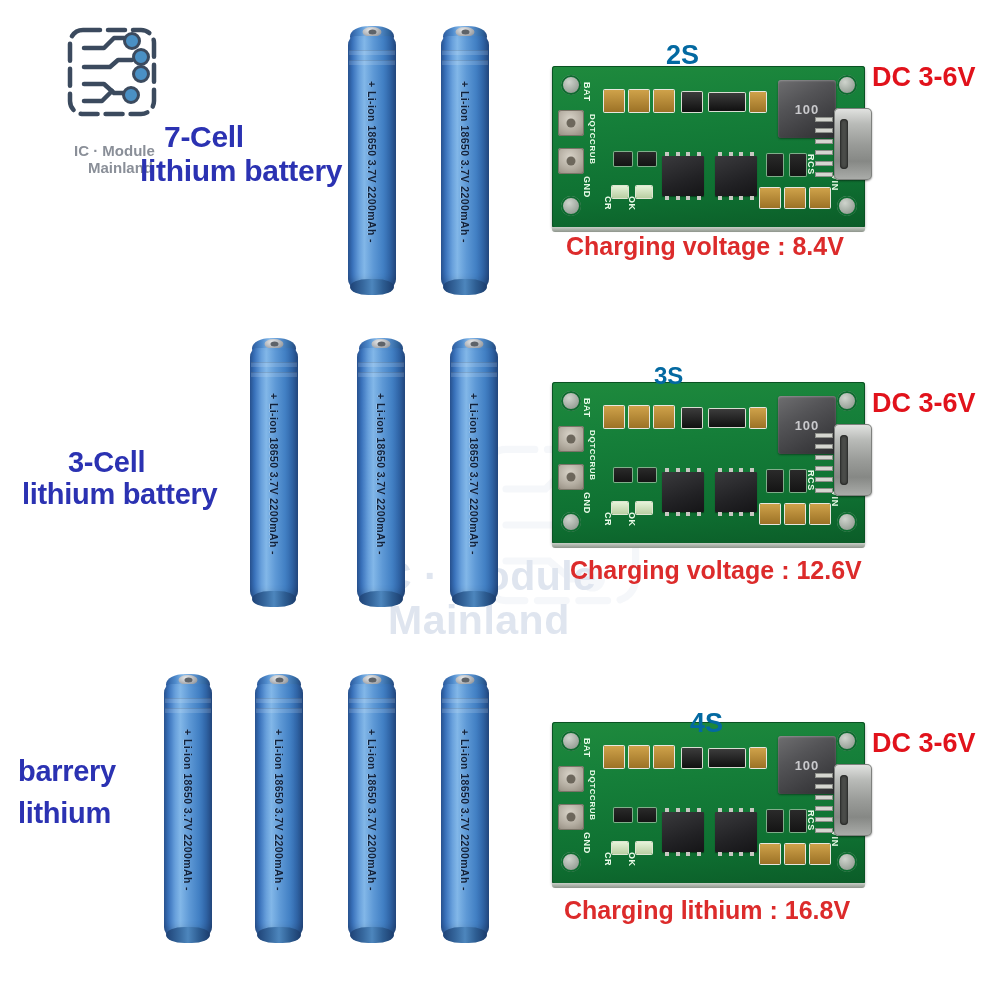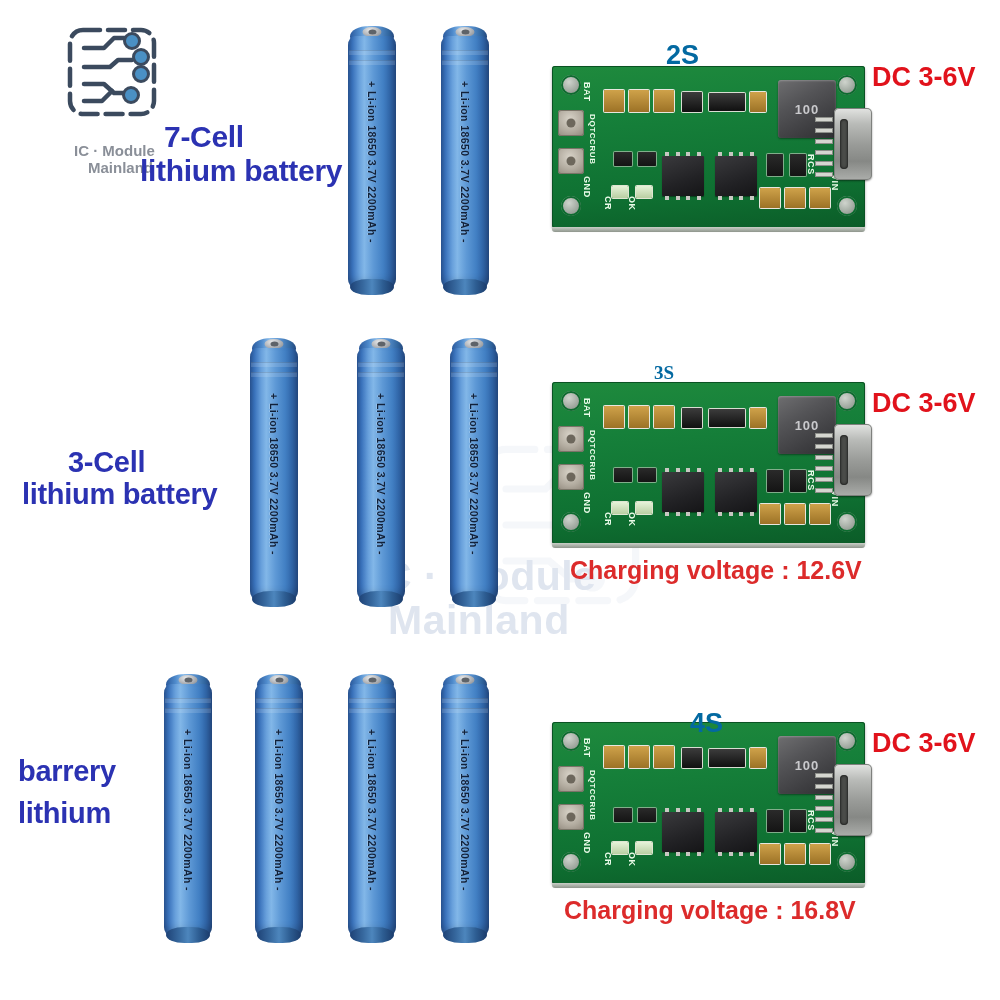--- a/index.html
+++ b/index.html
@@ -284,20 +284,21 @@
         <i></i>
         <i></i>
     </div>
     <div class="usb" style="left:282px;top:42px;width:38px;height:72px;"></div>
   </div>
 
   <div class="dcv" style="left:872px;top:62px;font-size:27px;">DC 3-6V</div>
   <svg class="wires front">
     <path d="M968,148 L940,128 L940,139 L902,139 L902,157 L940,157 L940,168 Z" fill="none" stroke="#e1121b" stroke-width="4" stroke-linejoin="miter"></path>
   </svg>
+  <div class="chg" style="left:566px;top:232px;font-size:25px;">Charging voltage : 8.4V</div>
 
   <svg class="wires">
     <g fill="none" stroke-width="5" stroke-linecap="square" stroke-linejoin="miter">
       <path d="M274,340 L274,324 L320,324 L320,598 L365,598" stroke="#a83bbf"></path>
       <path d="M381,340 L381,318 L428,318 L428,598 L472,598" stroke="#a83bbf"></path>
       <path d="M474,338 L474,322 L553,322 L553,438" stroke="#e8221f"></path>
       <path d="M274,600 L274,636 L553,636 L553,492" stroke="#101010"></path>
     </g>
   </svg>
 
@@ -325,21 +326,21 @@
     <div class="cap-top"></div>
       <div class="nub"></div>
     <div class="body">
         <div class="ring" style="top:14px;"></div>
         <div class="ring" style="top:24px;"></div>
       <div class="txt">+ Li-ion 18650 3.7V 2200mAh -</div>
       </div>
     <div class="base"></div>
   </div>
 
-  <div class="sname" style="left:654px;top:362px;font-size:19px;font-family:Liberation Serif, serif;">3S</div>
+  <div class="sname" style="left:654px;top:362px;font-size:24px;">3S</div>
 
   <div class="board" style="left:552px;top:382px;width:313px;height:162px;">
     <div class="pcb"></div>
     <div class="hole" style="left:9px;top:9px;"></div>
     <div class="hole" style="left:9px;top:130px;"></div>
     <div class="hole" style="left:285px;top:9px;"></div>
     <div class="hole" style="left:285px;top:130px;"></div>
     <div class="pad" style="left:6px;top:44px;"></div>
     <div class="pad" style="left:6px;top:82px;"></div>
     <div class="silk rot" style="left:40px;top:16px;">BAT</div>
@@ -532,15 +533,15 @@
         <i></i>
         <i></i>
     </div>
     <div class="usb" style="left:282px;top:42px;width:38px;height:72px;"></div>
   </div>
 
   <div class="dcv" style="left:872px;top:728px;font-size:27px;">DC 3-6V</div>
   <svg class="wires front">
     <path d="M968,808 L940,788 L940,799 L902,799 L902,817 L940,817 L940,828 Z" fill="none" stroke="#e1121b" stroke-width="4" stroke-linejoin="miter"></path>
   </svg>
-  <div class="chg" style="left:564px;top:896px;font-size:25px;">Charging voltage : 16.8V</div>
+  <div class="chg" style="left:564px;top:896px;font-size:25px;">Charging lithium : 16.8V</div>
 
 </div>
 
 </body></html>

